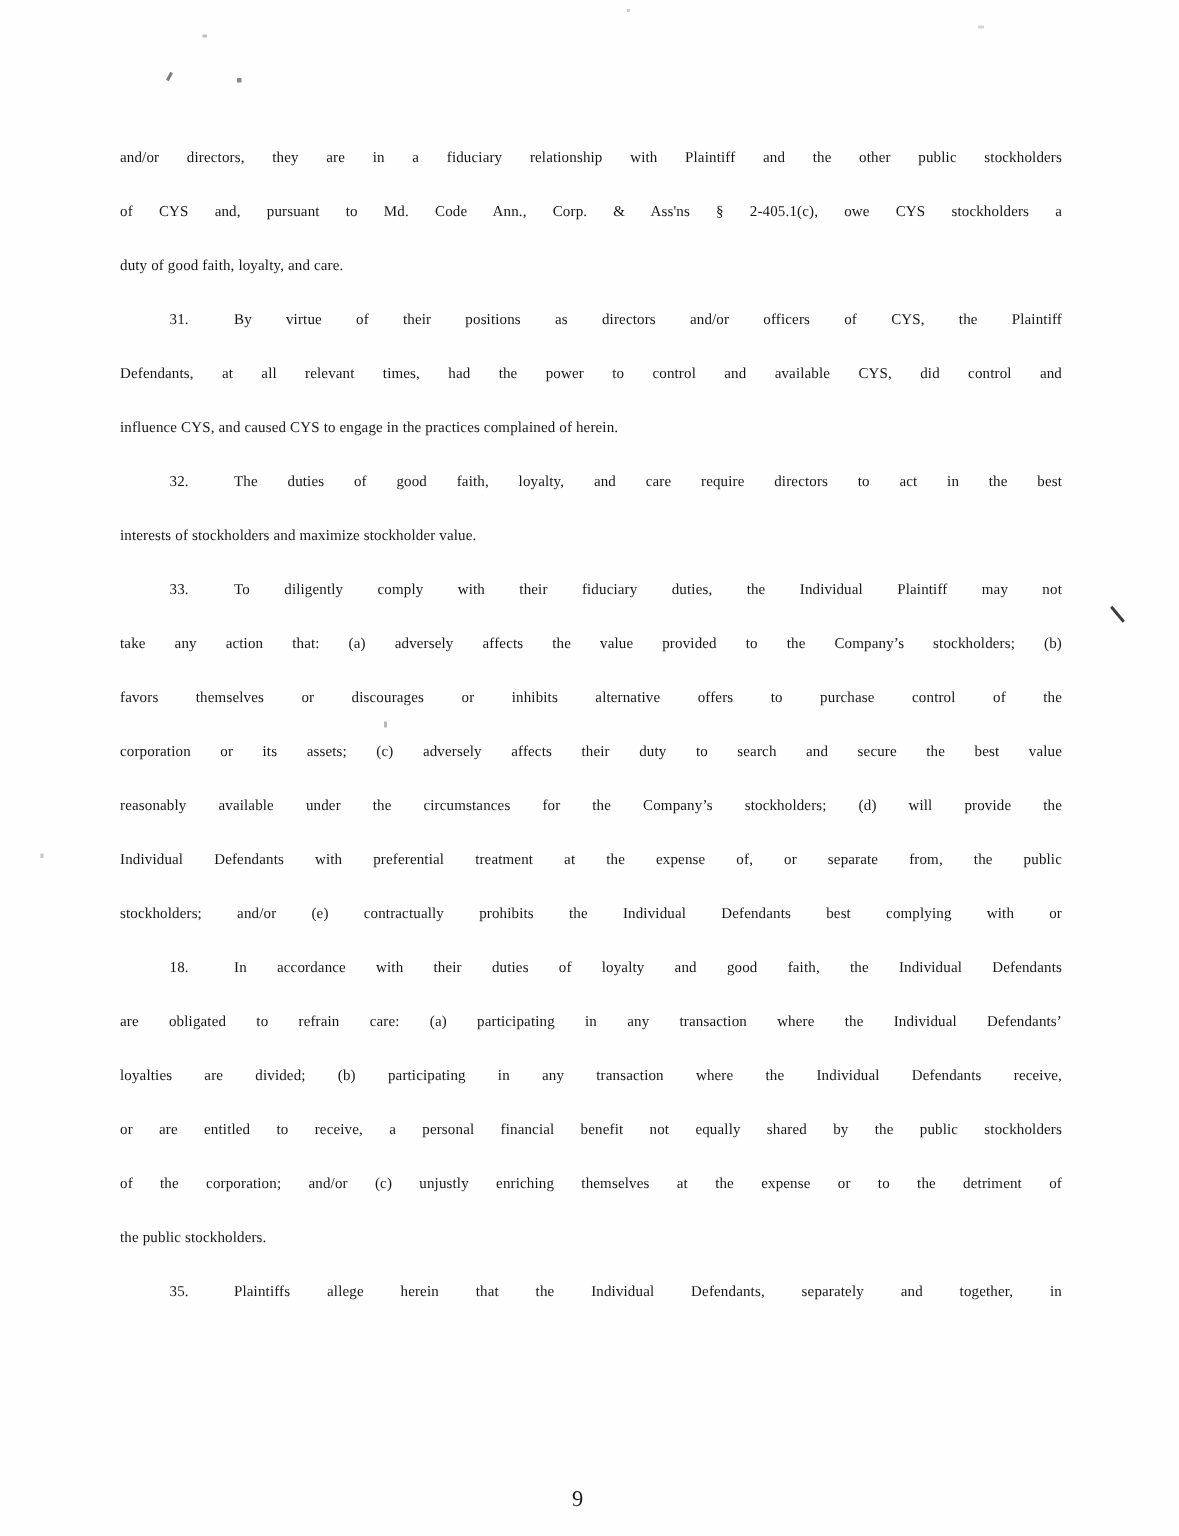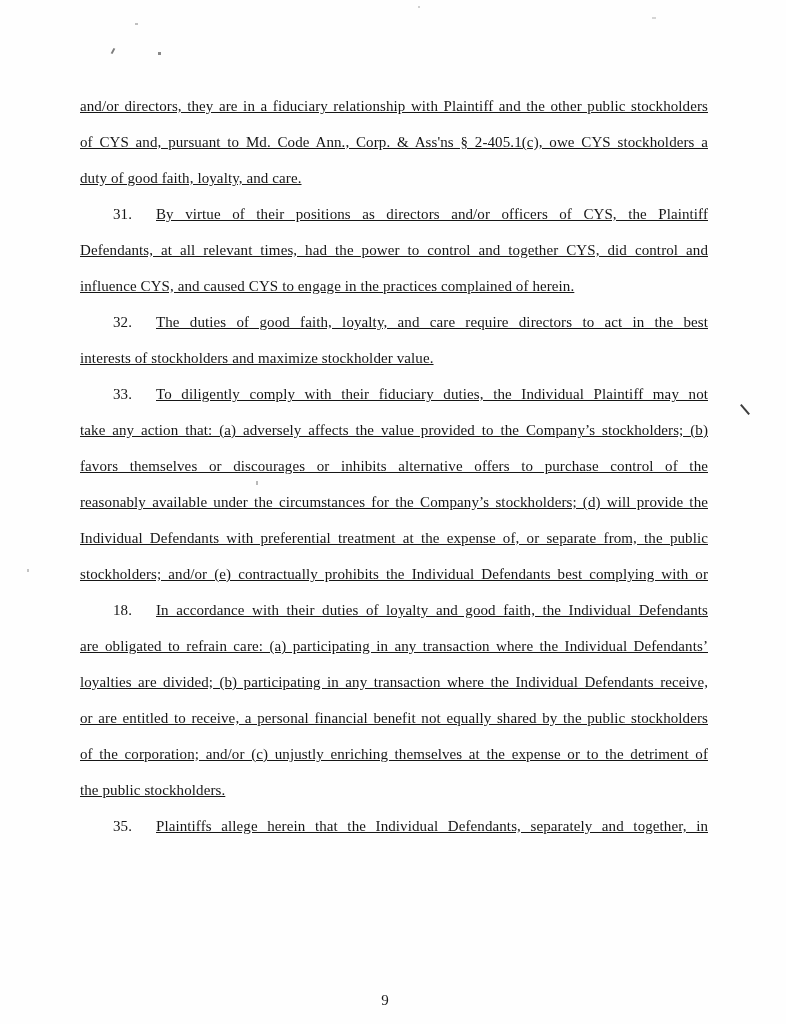--- a/index.html
+++ b/index.html
@@ -18,24 +18,23 @@
   }
   #text-block {
     position: absolute;
     left: 80px;
     top: 88px;
     width: 628px;
   }
   .line {
     height: 36px;
     line-height: 36px;
-    font-size: 15px;
+    font-size: 10px;
     letter-spacing: 0.1px;
     white-space: nowrap;
-    text-decoration: underline;
   }
   .line.j {
     white-space: normal;
     text-align: justify;
     text-align-last: justify;
   }
   .numline {
     position: relative;
     white-space: normal;
   }
@@ -88,35 +87,36 @@
   <div id="text-block">
 
     <div class="line j">and/or directors, they are in a fiduciary relationship with Plaintiff and the other public stockholders</div>
     <div class="line j">of CYS and, pursuant to Md. Code Ann., Corp. &amp; Ass'ns § 2-405.1(c), owe CYS stockholders a</div>
     <div class="line">duty of good faith, loyalty, and care.</div>
 
     <div class="line numline">
       <span class="pnum">31.</span>
       <span class="ntext">By virtue of their positions as directors and/or officers of CYS, the Plaintiff</span>
     </div>
-    <div class="line j">Defendants, at all relevant times, had the power to control and together CYS, did control and</div>
+    <div class="line j">Defendants, at all relevant times, had the power to control and available CYS, did control and</div>
     <div class="line">influence CYS, and caused CYS to engage in the practices complained of herein.</div>
 
     <div class="line numline">
       <span class="pnum">32.</span>
       <span class="ntext">The duties of good faith, loyalty, and care require directors to act in the best</span>
     </div>
     <div class="line">interests of stockholders and maximize stockholder value.</div>
 
     <div class="line numline">
       <span class="pnum">33.</span>
       <span class="ntext">To diligently comply with their fiduciary duties, the Individual Plaintiff may not</span>
     </div>
     <div class="line j">take any action that:  (a) adversely affects the value provided to the Company’s stockholders; (b)</div>
     <div class="line j">favors themselves or discourages or inhibits alternative offers to purchase control of the</div>
+    <div class="line j">corporation or its assets; (c) adversely affects their duty to search and secure the best value</div>
     <div class="line j">reasonably available under the circumstances for the Company’s stockholders; (d) will provide the</div>
     <div class="line j">Individual Defendants with preferential treatment at the expense of, or separate from, the public</div>
     <div class="line j">stockholders; and/or (e) contractually prohibits the Individual Defendants best complying with or</div>
 
     <div class="line numline">
       <span class="pnum">18.</span>
       <span class="ntext">In accordance with their duties of loyalty and good faith, the Individual Defendants</span>
     </div>
     <div class="line j">are obligated to refrain care: (a) participating in any transaction where the Individual Defendants’</div>
     <div class="line j">loyalties are divided; (b) participating in any transaction where the Individual Defendants receive,</div>

